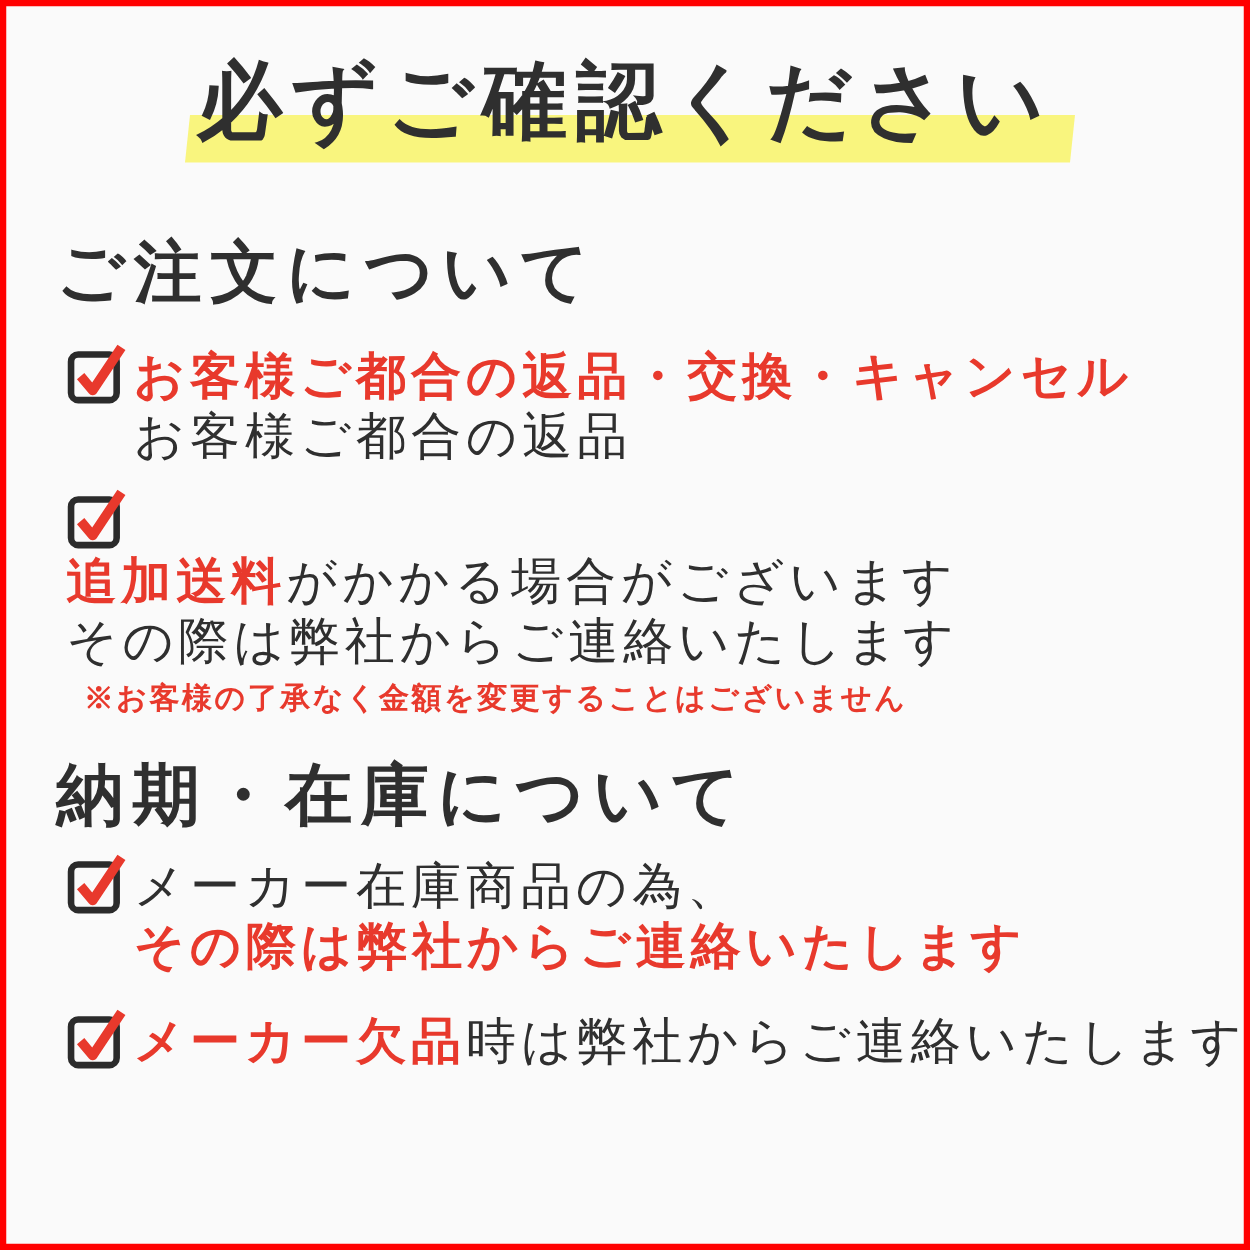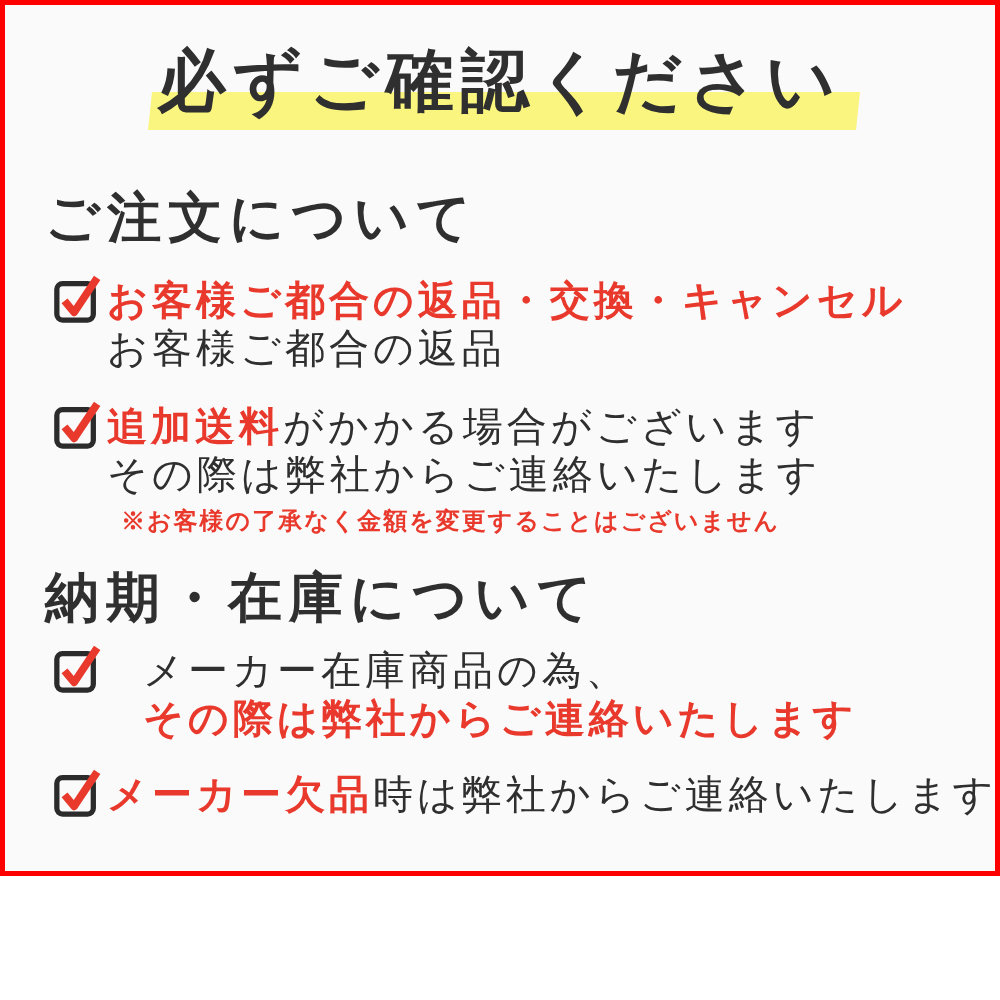--- a/index.html
+++ b/index.html
@@ -11,21 +11,21 @@
   }
   *{box-sizing:border-box;}
   html,body{margin:0;padding:0;}
   body{
     width:1000px;height:1000px;
     font-family:"Liberation Serif","DejaVu Serif",serif;
     background:#fff;
   }
   .page{
     position:relative;
-    width:1000px;height:876px;
+    width:1000px;height:1000px;
     border:5px solid var(--frame-red,#ff0000);
     background:var(--background,#fafafa);
     overflow:hidden;
   }
   
   .title-wrap{
     position:relative;
     margin-top:32px;
     text-align:center;
   }
@@ -61,22 +61,22 @@
   .heading-stock{margin-top:28px;}
   
   .item{
     display:flex;
     align-items:flex-start;
     margin-left:48px;
     margin-right:20px;
   }
   .item-1{margin-top:24px;}
   .item-2{margin-top:28px;}
-  .item-3{margin-top:30px;}
-  .item-4{margin-top:18px;gap:36px;}
+  .item-3{margin-top:20px;flex-direction:column;}
+  .item-4{margin-top:18px;}
   .item-5{margin-top:28px;align-items:flex-end;}
   .checkbox{
     flex:none;
     width:48px;
     height:54px;
     margin-right:6px;
     margin-top:-6px;
   }
   .checkbox svg{display:block;width:100%;height:100%;}
   .cb-box{fill:none;stroke:#2b2b2b;stroke-width:5.5;}

